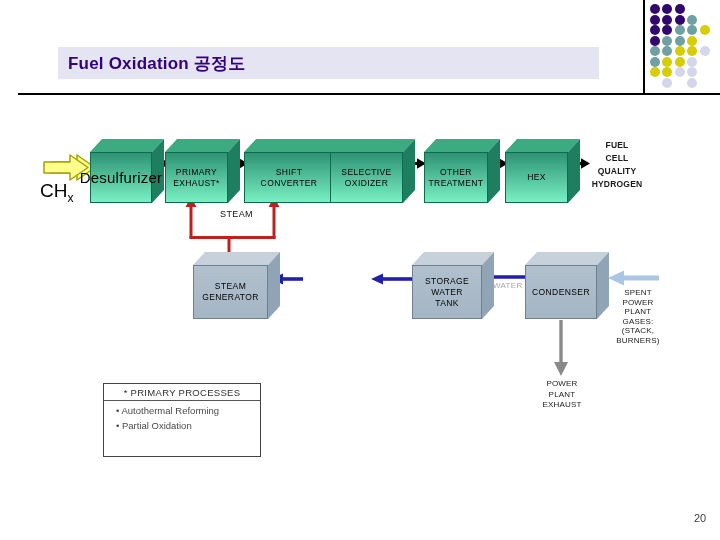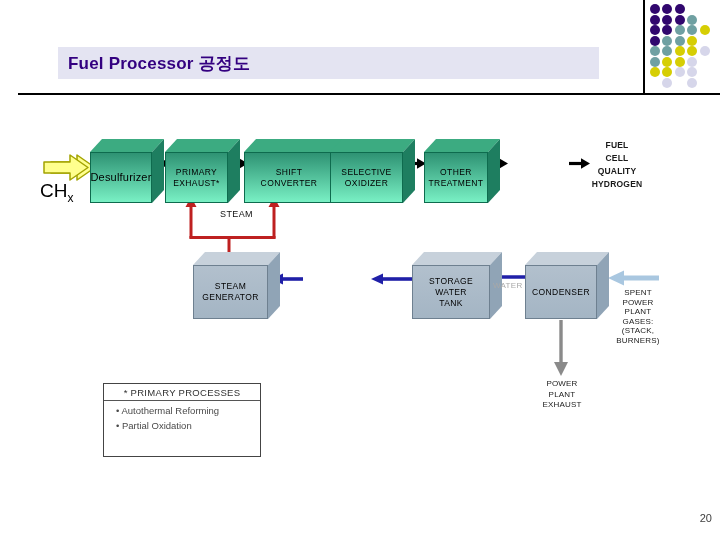--- a/index.html
+++ b/index.html
@@ -52,21 +52,21 @@
   .wbox .face-side{background:var(--gray-box-side,#90a4b6);}
   .wbox .face-front{
     top:13px;height:54px;
     background:linear-gradient(var(--gray-box-front,#b2c0cd),#a4b5c4);
     border:1px solid var(--gray-box-border,#6e8090);box-sizing:border-box;
   }
   .box-label{
     font-size:8.5px;line-height:11px;letter-spacing:.4px;color:#000;
     white-space:pre-line;font-weight:400;
   }
-  .box-label.mixed{font-size:11px;letter-spacing:.2px;}
+  .box-label.mixed{font-size:15px;letter-spacing:.2px;}
 
   
   .lbl{white-space:pre-line;color:#1a1a1a;}
   .formula{left:40px;top:180px;font-size:19px;color:#000;}
   .formula sub{font-size:12px;}
   .steam-lbl{left:220px;top:209px;font-size:9px;letter-spacing:.4px;color:#111;}
   .water-lbl{left:493px;top:281px;font-size:8px;color:#a8a8a8;letter-spacing:.3px;}
   .fuel-out{left:586px;top:139px;width:62px;text-align:center;font-size:8.5px;font-weight:600;line-height:13px;letter-spacing:.2px;}
   .spent-lbl{left:602px;top:288px;width:72px;text-align:center;font-size:8px;line-height:9.6px;letter-spacing:.2px;}
   .exhaust-lbl{left:532px;top:379px;width:60px;text-align:center;font-size:8px;line-height:10.5px;letter-spacing:.2px;}
@@ -77,21 +77,21 @@
     border:1px solid #444;background:#fff;box-sizing:border-box;
   }
   .note-title{
     font-size:9.5px;color:#303030;letter-spacing:.3px;
     text-align:center;padding:3px 0 2px 0;border-bottom:1px solid #555;
   }
   .note-list{margin:3px 0 0 0;padding:0 0 0 12px;list-style:none;}
   .note-list li{font-size:9.5px;line-height:14.5px;color:#4a4a4a;}
   .note-list li::before{content:"• ";color:#4a4a4a;}
 
-  .page-num{left:688px;top:512px;width:24px;text-align:right;font-size:11px;color:#404040;}
+  .page-num{left:688px;top:512px;width:24px;text-align:center;font-size:11px;color:#404040;}
 
   
   .arrows{left:0;top:0;pointer-events:none;}
   .ln-black{stroke:var(--black-arrow,#000);stroke-width:3.2;}
   .hd-black{fill:var(--black-arrow,#000);}
   .ln-red{stroke:var(--steam-arrow,#be2020);stroke-width:3;}
   .hd-red{fill:var(--steam-arrow,#be2020);}
   .ln-navy{stroke:var(--water-arrow,#2020a8);stroke-width:3.6;}
   .hd-navy{fill:var(--water-arrow,#2020a8);}
   .ln-lblue{stroke:var(--spent-gas-arrow,#a9c7e0);stroke-width:5;}
@@ -99,21 +99,21 @@
   .ln-gray{stroke:var(--exhaust-arrow,#8a8a8a);stroke-width:3.4;}
   .hd-gray{fill:var(--exhaust-arrow,#8a8a8a);}
   .input-arrow{fill:var(--input-arrow-fill,#ffff8e);stroke:var(--input-arrow-stroke,#a3a300);stroke-width:1.5;stroke-linejoin:round;}
 </style>
 </head>
 <body>
 
 <div style="width:720px;height:540px;position:relative;">
 
   <div class="abs title-bar">
-    <span class="title-text">Fuel Processor 공정도</span>
+    <span class="title-text">Fuel Oxidation 공정도</span>
   </div>
   <div class="abs rule-h"></div>
   <div class="abs rule-v"></div>
   <div class="abs dots-wrap">
       <span class="dot" style="left: 0px; top: 0px; background: rgb(49, 7, 110);"></span>
       <span class="dot" style="left: 12.4px; top: 0px; background: rgb(49, 7, 110);"></span>
       <span class="dot" style="left: 24.8px; top: 0px; background: rgb(49, 7, 110);"></span>
       <span class="dot" style="left: 0px; top: 10.55px; background: rgb(49, 7, 110);"></span>
       <span class="dot" style="left: 12.4px; top: 10.55px; background: rgb(49, 7, 110);"></span>
       <span class="dot" style="left: 24.8px; top: 10.55px; background: rgb(49, 7, 110);"></span>
@@ -229,37 +229,44 @@
     </div>
   </div>
   <div class="box3d gbox" style="left:424px;top:139px;width:76px;">
     <div class="face-top"></div>
     <div class="face-side"></div>
     <div class="face-front">
       <span class="box-label">OTHER
 TREATMENT</span>
     </div>
   </div>
+  <div class="box3d gbox" style="left:505px;top:139px;width:75px;">
+    <div class="face-top"></div>
+    <div class="face-side"></div>
+    <div class="face-front">
+      <span class="box-label">HEX</span>
+    </div>
+  </div>
 
   <div class="abs lbl fuel-out">FUEL
 CELL
 QUALITY
 HYDROGEN</div>
 
   <div class="abs steam-lbl">STEAM</div>
 
   <div class="box3d wbox" style="left:193px;top:252px;width:87px;">
     <div class="face-top"></div>
     <div class="face-side"></div>
     <div class="face-front">
       <span class="box-label">STEAM
 GENERATOR</span>
     </div>
   </div>
-  <div class="box3d wbox" style="left:412px;top:252px;width:62px;padding-left:28px;">
+  <div class="box3d wbox" style="left:412px;top:252px;width:82px;">
     <div class="face-top"></div>
     <div class="face-side"></div>
     <div class="face-front">
       <span class="box-label">STORAGE
 WATER
 TANK</span>
     </div>
   </div>
   <div class="box3d wbox" style="left:525px;top:252px;width:84px;">
     <div class="face-top"></div>

